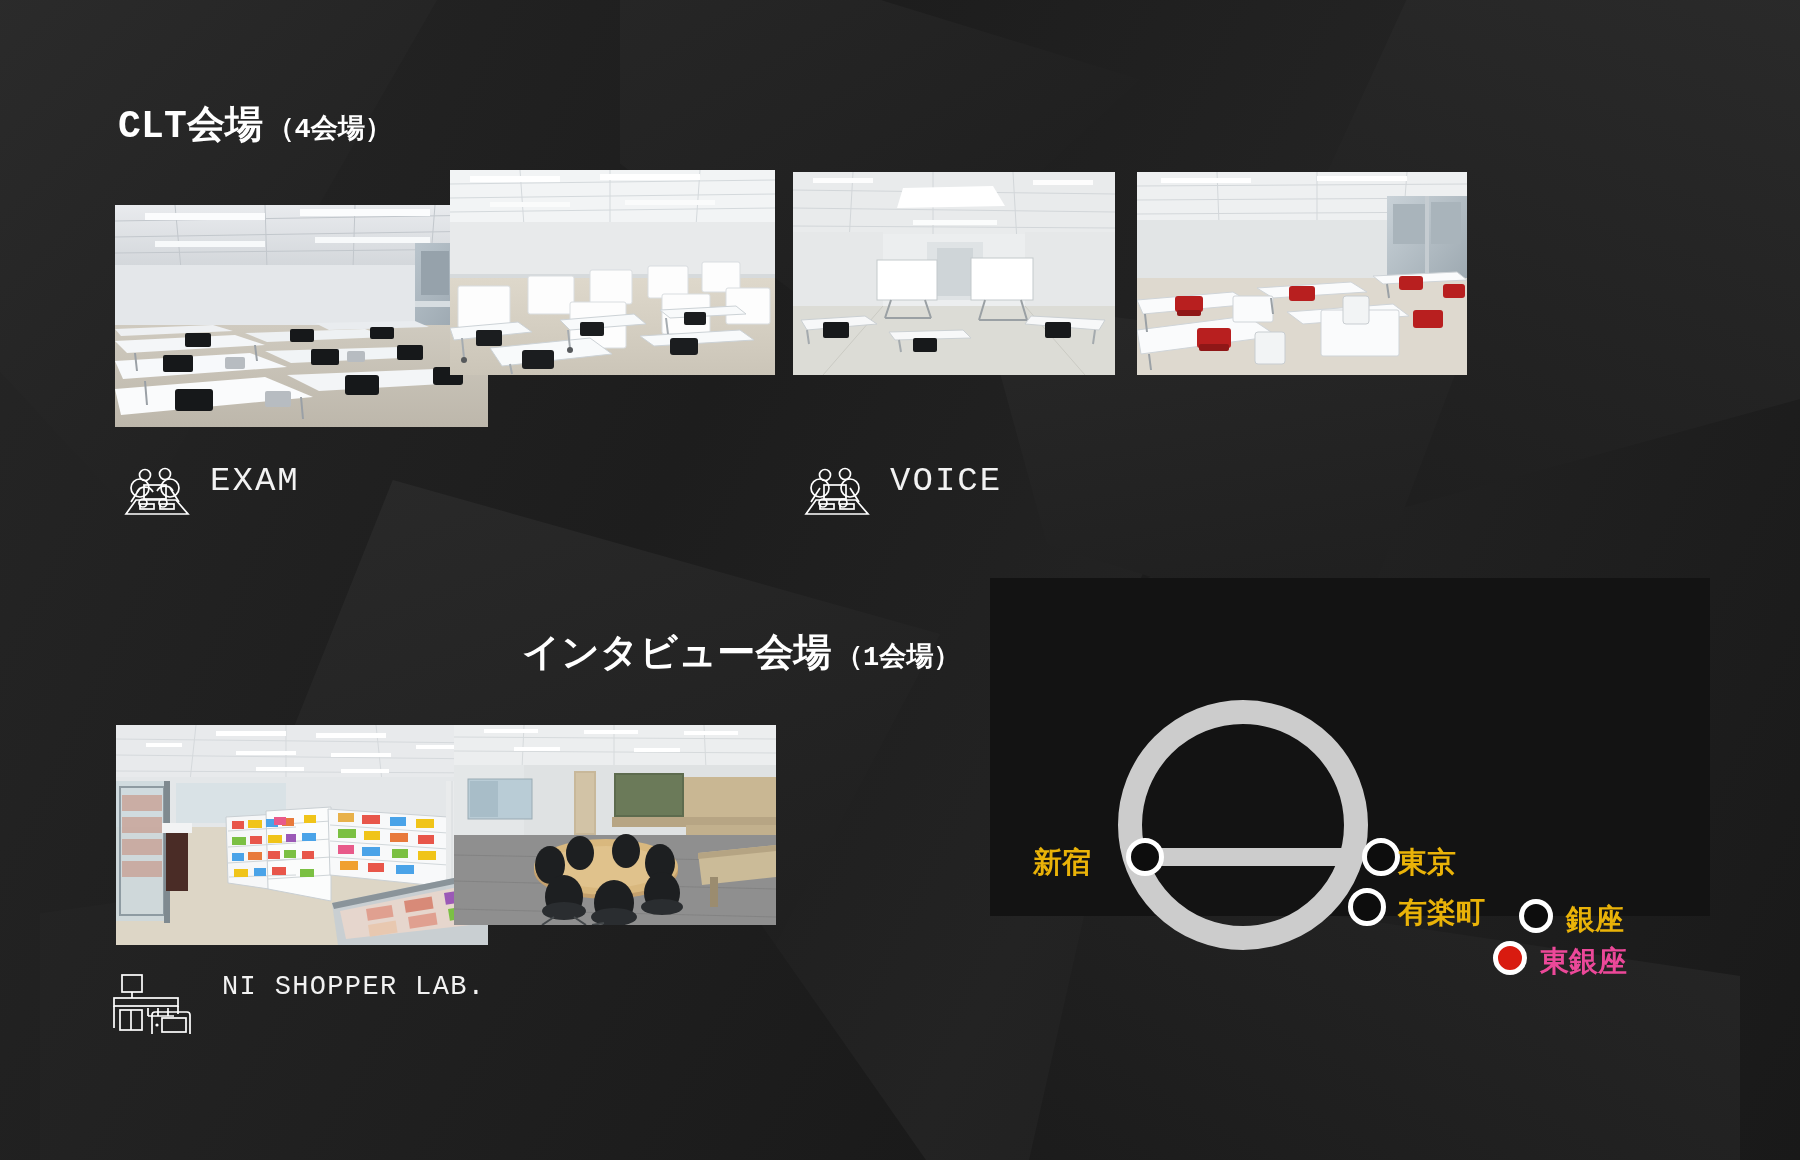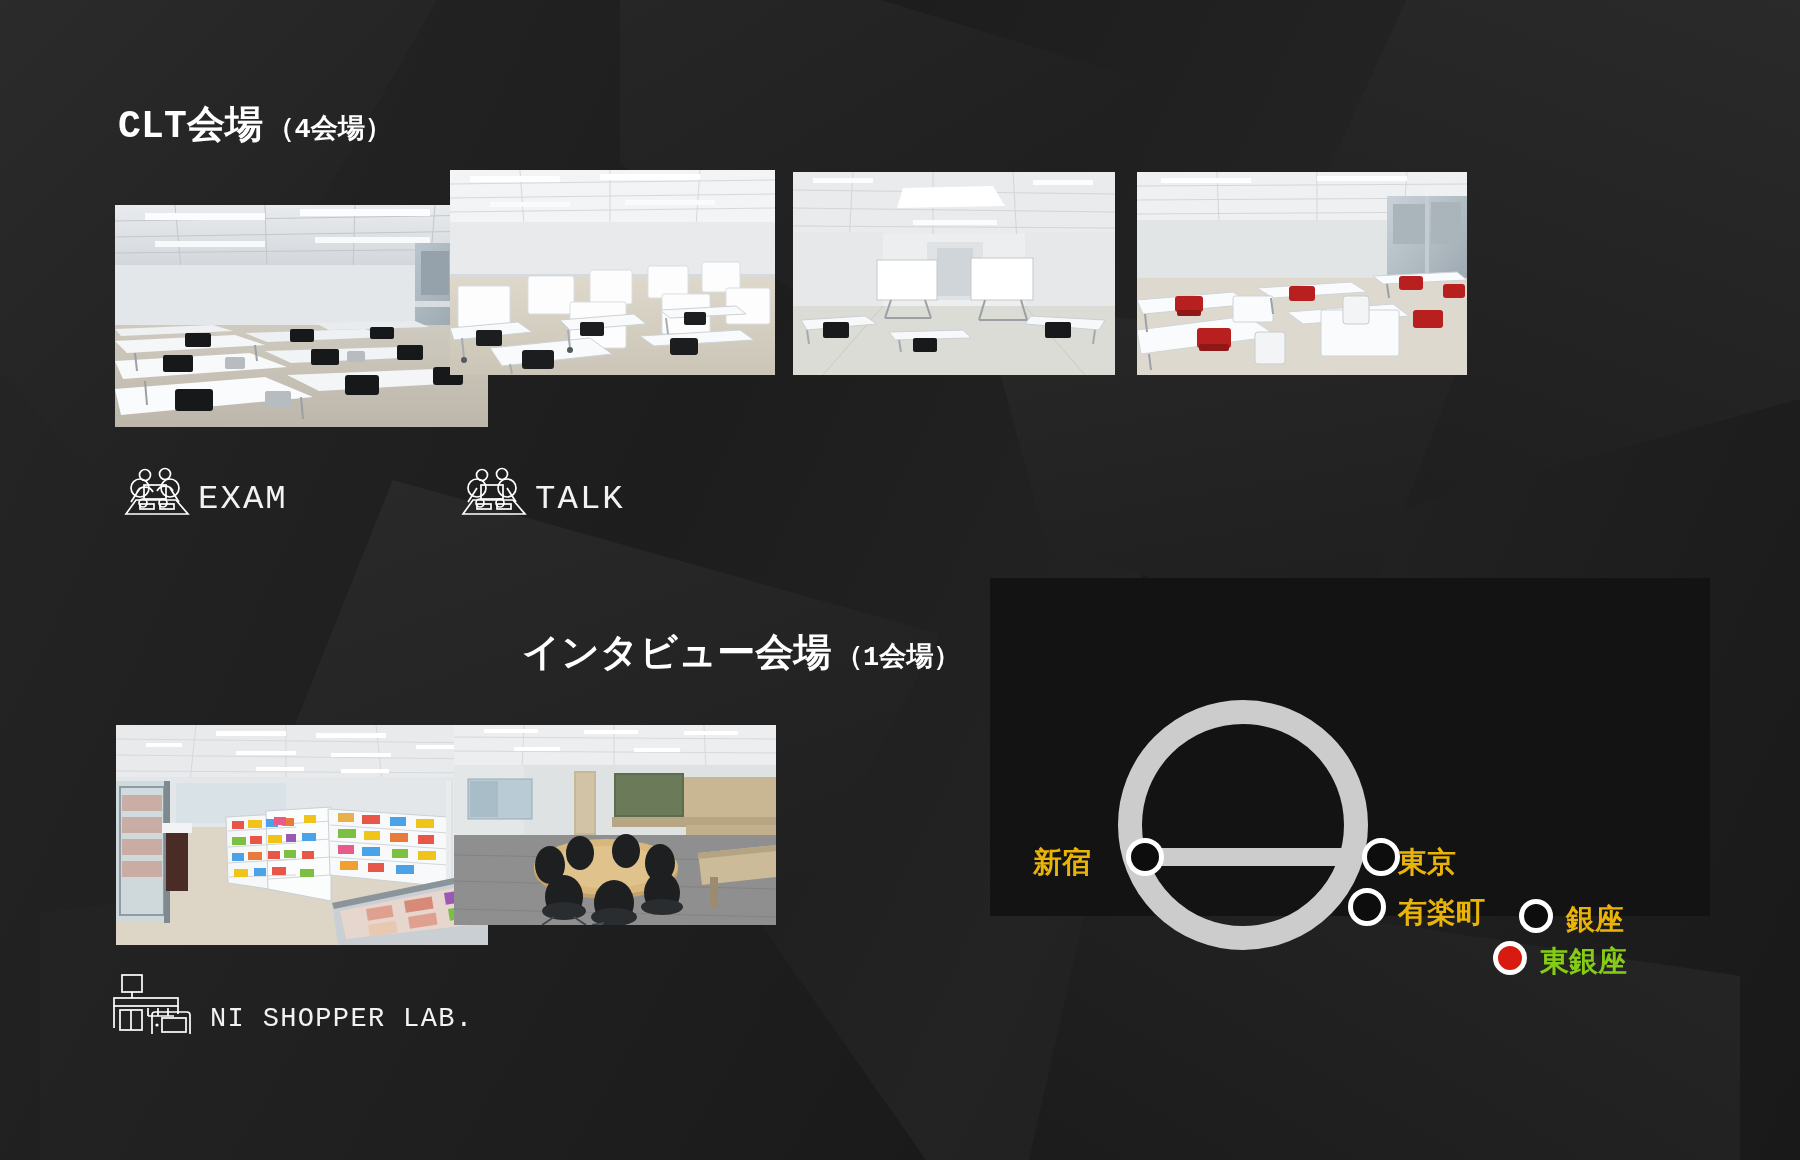--- a/index.html
+++ b/index.html
@@ -68,22 +68,22 @@
   .photo {
     position: absolute;
     overflow: hidden;
     background: #cfd2d6;
   }
 
   
   .item-label {
     position: absolute;
     display: flex;
-    align-items: flex-end;
-    gap: 2px;
+    align-items: flex-start;
+    gap: 14px;
     white-space: nowrap;
   }
   .item-label .txt {
     font-size: 34px;
     letter-spacing: 0.06em;
     color: #f2f2f2;
     font-weight: 400;
   }
   .item-label.small .txt { font-size: 27px; letter-spacing: 0.05em; }
   .icon-svg { display:block; }
@@ -124,21 +124,21 @@
     border: 5px solid #ffffff;
     box-sizing: border-box;
   }
   .stn-label {
     position: absolute;
     font-size: 29px;
     font-weight: 700;
     white-space: nowrap;
     color: #eab308;
   }
-  .stn-label.red { color: #84cc16; }
+  .stn-label.red { color: #ec4899; }
   .legend-dot {
     position: absolute;
     width: 34px; height: 34px;
     border-radius: 50%;
     background: #0d0d0d;
     border: 5px solid #ffffff;
     box-sizing: border-box;
   }
   .legend-dot.red { background: #d81b10; }
 </style>
@@ -417,39 +417,39 @@
         <ellipse cx="25" cy="41" rx="4" ry="4"></ellipse>
         <ellipse cx="45" cy="41" rx="4" ry="4"></ellipse>
         <rect x="22" y="42" width="14" height="5"></rect>
         <rect x="42" y="42" width="14" height="5"></rect>
         <path d="M8 52 L18 38 L58 38 L70 52 Z"></path>
       </svg>
     </span>
     <span class="txt">EXAM</span>
   </div>
 
-  <div class="item-label" style="left:455px; top:462px;">
+
+  <div class="item-label" style="left:798px; top:462px;">
     <span>
       <svg class="icon-svg" width="78" height="56" viewBox="0 0 78 56" fill="none" stroke="#ffffff" stroke-width="1.7">
         <ellipse cx="27" cy="13" rx="5.5" ry="5.5"></ellipse>
         <ellipse cx="47" cy="12" rx="5.5" ry="5.5"></ellipse>
         <ellipse cx="22" cy="26" rx="9" ry="9"></ellipse>
         <ellipse cx="52" cy="26" rx="9" ry="9"></ellipse>
         <rect x="26" y="23" width="22" height="14"></rect>
         <path d="M13 40 L22 26 M61 40 L52 26"></path>
         <ellipse cx="25" cy="41" rx="4" ry="4"></ellipse>
         <ellipse cx="45" cy="41" rx="4" ry="4"></ellipse>
         <rect x="22" y="42" width="14" height="5"></rect>
         <rect x="42" y="42" width="14" height="5"></rect>
         <path d="M8 52 L18 38 L58 38 L70 52 Z"></path>
       </svg>
     </span>
-    <span class="txt">TALK</span>
-  </div>
-
+    <span class="txt">VOICE</span>
+  </div>
 
 
 
   <div class="heading" style="left:522px; top:636px;">
     <span class="main">インタビュー会場</span><span class="sub">（1会場）</span>
   </div>
 
   <div class="photo" style="left:116px; top:725px; width:372px; height:220px;">
     <svg width="372" height="220" viewBox="0 0 372 220" preserveAspectRatio="none">
       <rect width="372" height="220" fill="#eceef0"></rect>

